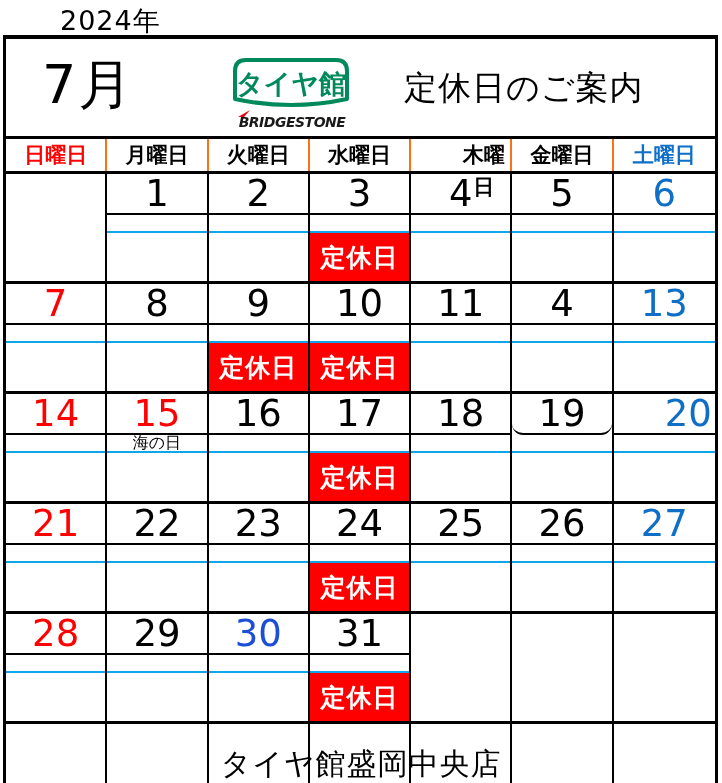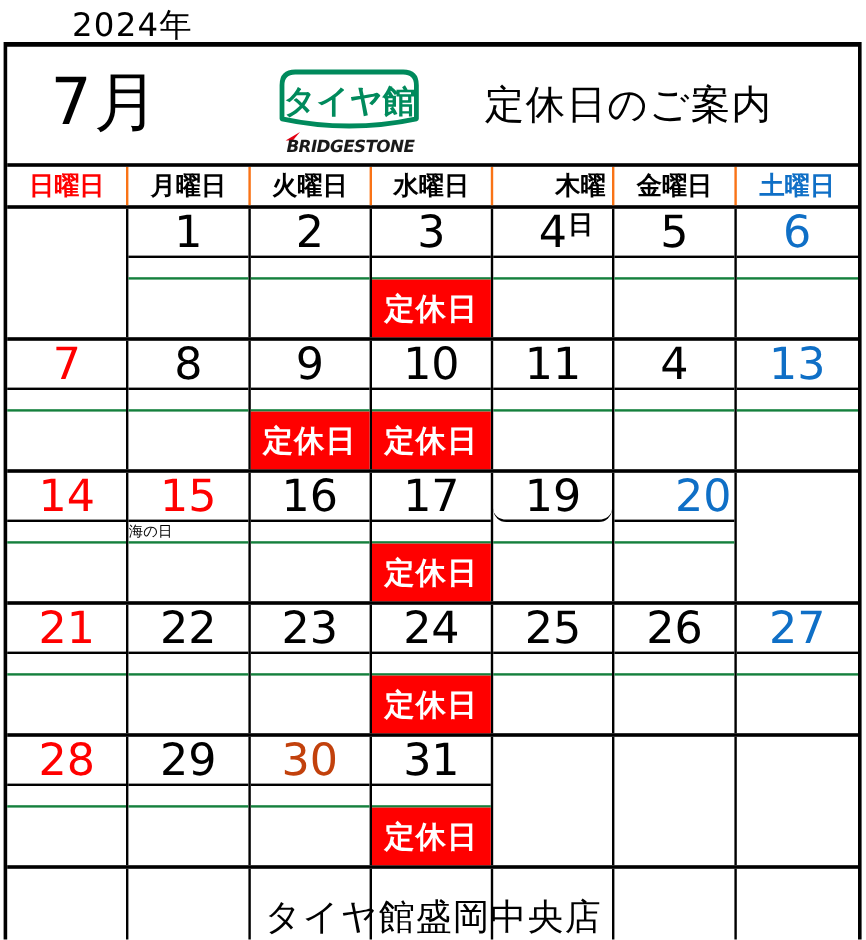--- a/index.html
+++ b/index.html
@@ -47,22 +47,22 @@
     border-bottom:3px solid #000;
   }
   .cell { border-right:2px solid #000; display:flex; flex-direction:column; }
   .cell:nth-child(7n) { border-right:0; }
   .num {
     height:41px; border-bottom:2px solid #000;
     display:flex; align-items:center; justify-content:center;
     font-size:37px; line-height:1;
   }
   .note {
-    height:18px; border-bottom:2px solid #15803d;
-    font-size:12px; line-height:16px; 
+    height:18px; border-bottom:2px solid #0ea5e9;
+    font-size:16px; line-height:16px; text-align:center;
   }
   .brow { height:48px; }
   .badge {
     width:100%; height:100%;
     display:flex; align-items:center; justify-content:center;
     background:#ff0000; color:#fff; font-weight:bold; font-size:25px;
     letter-spacing:1px;
   }
   .cell.merged { min-height:91px; }
   
@@ -200,20 +200,25 @@
           <div class="brow"></div>
         </div>
         <div class="cell">
           <div class="num" style="color: rgb(0, 0, 0);">17</div>
           <div class="note"></div>
           <div class="brow">
             <div class="badge" style="background: rgb(255, 0, 0); color: rgb(255, 255, 255);">定休日</div>
           </div>
         </div>
         <div class="cell">
+          <div class="num" style="color: rgb(0, 0, 0);">18</div>
+          <div class="note"></div>
+          <div class="brow"></div>
+        </div>
+        <div class="cell">
           <div class="num" style="color: rgb(0, 0, 0); border-radius: 11px;">19</div>
           <div class="note"></div>
           <div class="brow"></div>
         </div>
         <div class="cell">
           <div class="num" style="color: rgb(15, 111, 198); padding-left: 48px;">20</div>
           <div class="note"></div>
           <div class="brow"></div>
         </div>
       </div>
@@ -261,21 +266,21 @@
           <div class="num" style="color: rgb(255, 0, 0);">28</div>
           <div class="note"></div>
           <div class="brow"></div>
         </div>
         <div class="cell">
           <div class="num" style="color: rgb(0, 0, 0);">29</div>
           <div class="note"></div>
           <div class="brow"></div>
         </div>
         <div class="cell">
-          <div class="num" style="color: #c2410c;">30</div>
+          <div class="num" style="color: #1d4ed8;">30</div>
           <div class="note"></div>
           <div class="brow"></div>
         </div>
         <div class="cell">
           <div class="num" style="color: rgb(0, 0, 0);">31</div>
           <div class="note"></div>
           <div class="brow">
             <div class="badge" style="background: rgb(255, 0, 0); color: rgb(255, 255, 255);">定休日</div>
           </div>
         </div>

